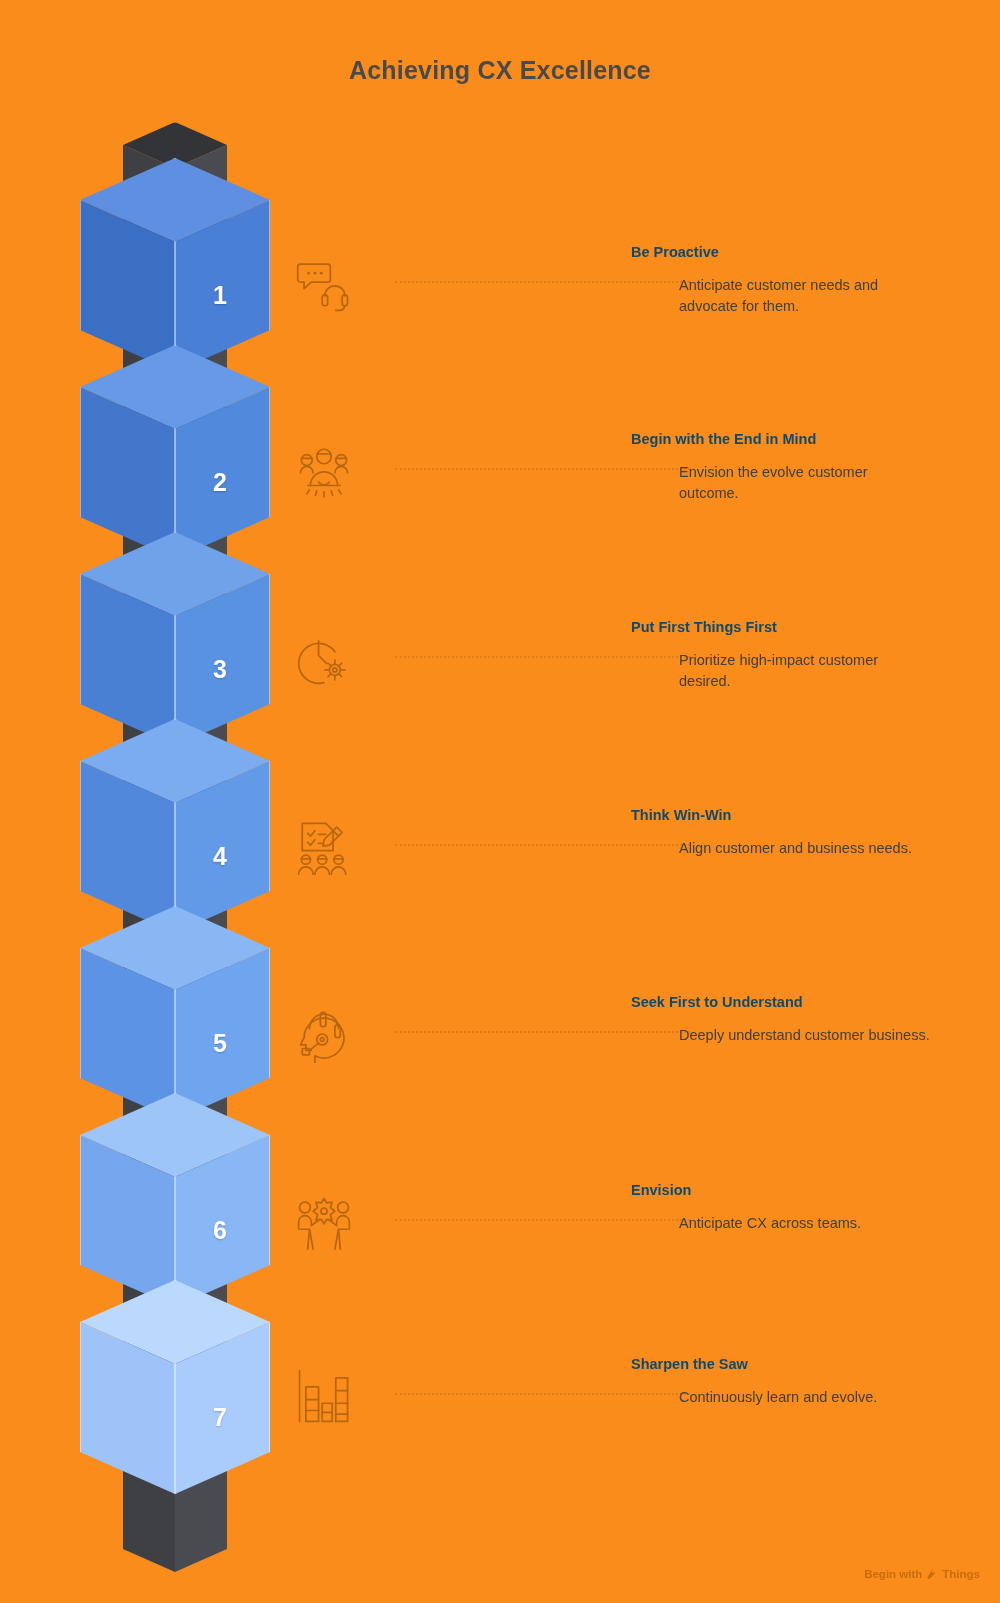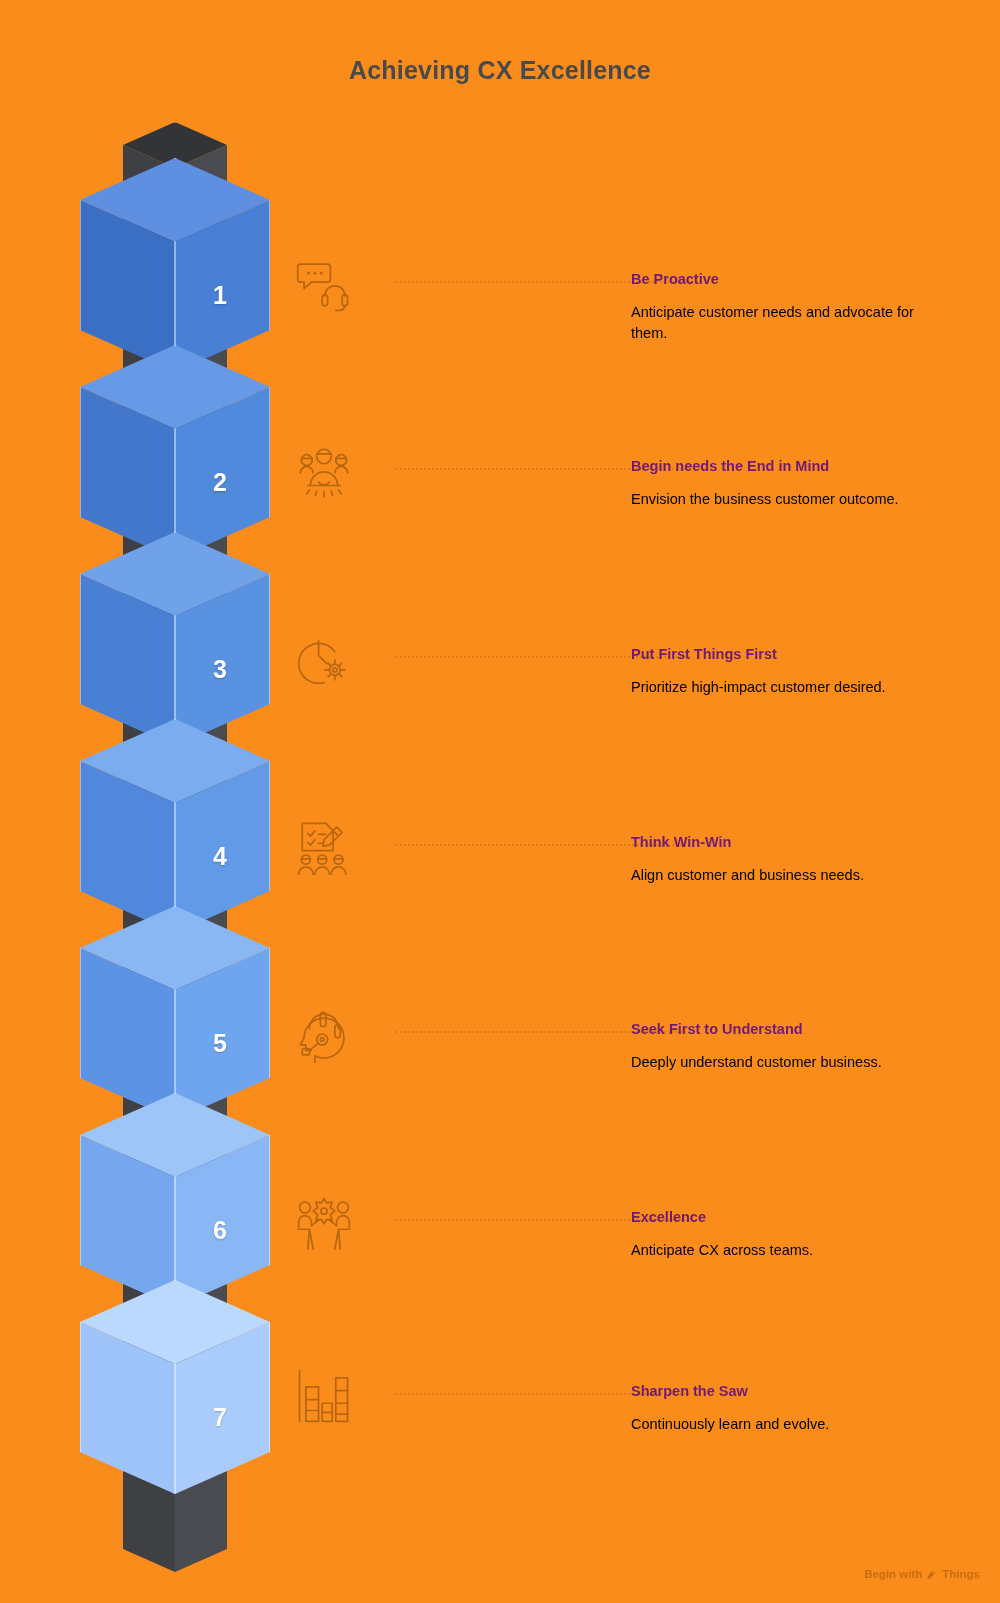--- a/index.html
+++ b/index.html
@@ -29,22 +29,22 @@
   }
 
   
   .row{position:absolute;left:295px;width:660px;}
   .icon-wrap{position:absolute;left:0;top:0;width:72px;height:72px;}
   .dots{
     position:absolute;left:100px;width:295px;height:1px;
     border-top:2px dotted #E07C12;opacity:.95;
   }
   .txtblock{position:absolute;left:336px;width:300px;}
-  .r-title{font-size:14.5px;font-weight:bold;color:#701a75;line-height:1.25;margin-top:27px;}
-  .r-desc{font-size:14.5px;color:#000000;line-height:1.42;margin-top:14px;}
+  .r-title{font-size:14.5px;font-weight:bold;color:#0c4a6e;line-height:1.25;}
+  .r-desc{font-size:14.5px;color:#404040;line-height:1.42;margin-top:14px;margin-left:48px;}
 
   #footer{
     position:absolute;right:20px;bottom:22px;
     font-size:11.5px;color:#C96C10;font-weight:bold;
     display:flex;align-items:center;gap:4px;
   }
   #footer .napkin-mark{display:inline-block;transform:translateY(1px);}
 </style>
 </head>
 <body>
@@ -130,22 +130,22 @@
       <circle cx="51" cy="20" r="6"></circle>
           <path d="M45.5 18 h11"></path>
       <path d="M6 34 a7 7 0 0 1 14 0"></path>
       <path d="M44 34 a7 7 0 0 1 14 0"></path>
       <path d="M17 48 a15 15 0 0 1 30 0"></path>
       <path d="M14 48 h36 M16 53 l-3 4 M48 53 l3 4 M24 54 l-1.5 5 M40 54 l1.5 5 M32 55 v5"></path>
       <path d="M26 44 a7 7 0 0 0 12 0"></path>
     </svg></div>
       <div class="dots" style="top: 38px;"></div>
       <div class="txtblock">
-        <div class="r-title">Begin needs the End in Mind</div>
-        <div class="r-desc">Envision the business customer outcome.</div>
+        <div class="r-title">Begin with the End in Mind</div>
+        <div class="r-desc">Envision the evolve customer outcome.</div>
       </div>
     </div>
     <div class="row" style="top: 618px;">
       <div class="icon-wrap" style="top: 12px;">
     <svg viewBox="0 0 64 64" width="58" height="58" fill="none" stroke="#B7660F" stroke-width="1.9" stroke-linecap="round" stroke-linejoin="round">
       <path d="M44 24 a22 22 0 1 0 -12 34"></path>
       <path d="M26 12 v16 l9 9"></path>
       <circle cx="44" cy="44" r="6"></circle>
       <circle cx="44" cy="44" r="2.3"></circle>
       <path d="M44 33 v4 M44 51 v4 M33 44 h4 M51 44 h4 M36.5 36.5 l3 3 M48.5 48.5 l3 3 M51.5 36.5 l-3 3 M39.5 48.5 l-3 3"></path>
@@ -206,21 +206,21 @@
       <circle cx="32" cy="20" r="3.4"></circle>
       <circle cx="11" cy="16" r="6"></circle>
       <circle cx="53" cy="16" r="6"></circle>
       <path d="M4 40 v-8 a7 7 0 0 1 14 0 l0 4 l8 -6"></path>
       <path d="M60 40 v-8 a7 7 0 0 0 -14 0 l0 4 l-8 -6"></path>
       <path d="M6 40 h10 l-2 22 M16 40 l4 22"></path>
       <path d="M58 40 h-10 l2 22 M48 40 l-4 22"></path>
     </svg></div>
       <div class="dots" style="top: 38px;"></div>
       <div class="txtblock">
-        <div class="r-title">Excellence</div>
+        <div class="r-title">Envision</div>
         <div class="r-desc">Anticipate CX across teams.</div>
       </div>
     </div>
     <div class="row" style="top: 1355px;">
       <div class="icon-wrap" style="top: 12px;">
     <svg viewBox="0 0 64 64" width="58" height="58" fill="none" stroke="#B7660F" stroke-width="1.9" stroke-linecap="round" stroke-linejoin="round">
       <path d="M5 4 v56"></path>
       <rect x="12" y="22" width="14" height="38"></rect>
       <path d="M12 36 h14 M12 48 h14"></path>
       <rect x="30" y="40" width="11" height="20"></rect>

